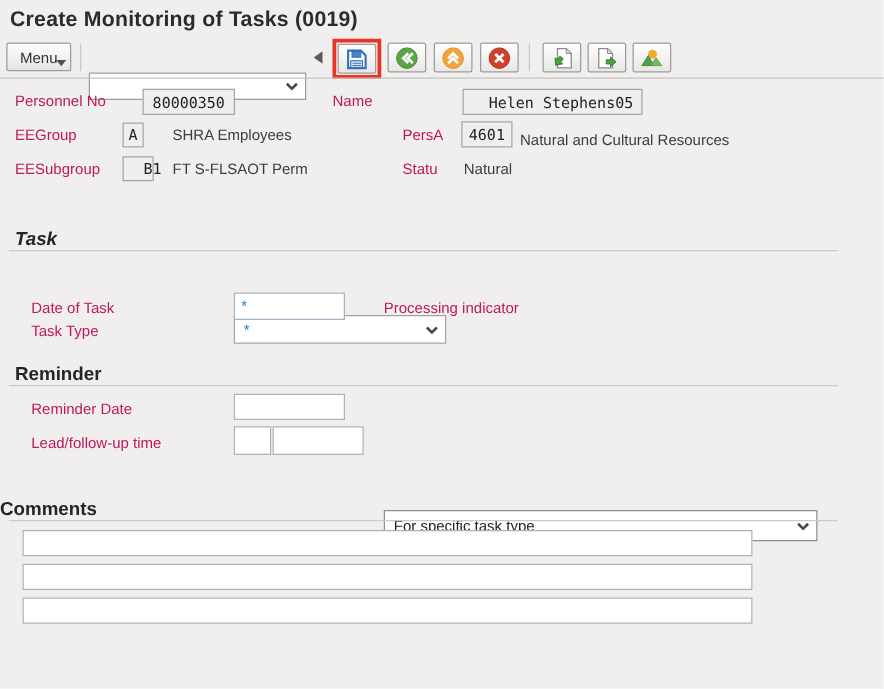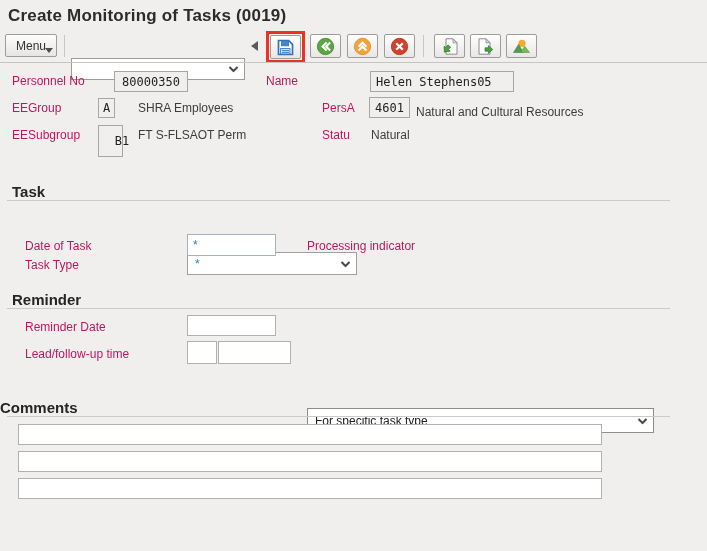--- a/index.html
+++ b/index.html
@@ -36,21 +36,21 @@
   .save-wrap{box-sizing:border-box;border:3px solid #ea3323;padding:1px;background:#f1efee;}
   
   .toolbar-rule{height:1px;background:#c6c4c2;width:707px;}
   
   .ro-box{
     box-sizing:border-box;border:1px solid #a8a6a4;background:#f1efee;
     font-family:"DejaVu Sans Mono","Liberation Mono",monospace;font-size:12px;color:#222;
     display:flex;align-items:center;height:21px;
   }
   .ro-center{justify-content:center;}
-  .ro-left{padding-left:5px;}
+  .ro-left{padding-left:20px;}
   .lbl{font-size:12px;color:#be185d;white-space:nowrap;}
   .txt{font-size:12px;color:#3c3c3c;white-space:nowrap;}
   
   .section-h{font-size:15px;font-weight:bold;color:#252525;}
   .section-rule{height:1px;background:#ccc9c7;width:663px;}
   
   .sel{
     box-sizing:border-box;background:#fff;border:1px solid #8f8d8b;position:relative;
     display:flex;align-items:center;padding:0 18px 0 7px;font-size:12px;color:#222;cursor:pointer;
   }
@@ -155,26 +155,26 @@
   <div class="abs ro-box ro-left" style="left:370px;top:71px;width:144px;">Helen Stephens05</div>
 
   <div class="abs lbl" style="left:12px;top:101px;">EEGroup</div>
   <div class="abs ro-box ro-center" style="left:98px;top:98px;width:17px;height:20px;">A</div>
   <div class="abs txt" style="left:138px;top:101px;">SHRA Employees</div>
   <div class="abs lbl" style="left:322px;top:101px;">PersA</div>
   <div class="abs ro-box ro-center" style="left:369px;top:97px;width:41px;">4601</div>
   <div class="abs txt" style="left:416px;top:105px;">Natural and Cultural Resources</div>
 
   <div class="abs lbl" style="left:12px;top:128px;">EESubgroup</div>
-  <div class="abs ro-box ro-center" style="left:98px;top:125px;width:23px;height:32px;padding-left:23px;">B1</div>
+  <div class="abs ro-box ro-center" style="left:98px;top:125px;width:23px;height:20px;padding-left:23px;">B1</div>
   <div class="abs txt" style="left:138px;top:128px;">FT S-FLSAOT Perm</div>
   <div class="abs lbl" style="left:322px;top:128px;">Statu</div>
   <div class="abs txt" style="left:371px;top:128px;">Natural</div>
 
-  <div class="abs section-h" style="left:12px;top:183px;">Task</div>
+  <div class="abs section-h" style="left:12px;top:183px;font-style:italic;">Task</div>
   <div class="abs section-rule" style="left:7px;top:200px;"></div>
 
   <div class="abs lbl" style="left:25px;top:212px;margin-top:46px;">Task Type</div>
   <div class="abs sel" style="left:187px;top:207px;width:170px;height:23px;border-color:#a3a1a0;">
     <span class="star">*</span>
     <svg class="chev" width="11" height="7" viewBox="0 0 11 7">
       <polyline points="1.5,1.5 5.5,5.5 9.5,1.5" fill="none" stroke="#4a4a4a" stroke-width="2"></polyline>
     </svg>
   </div>
 

